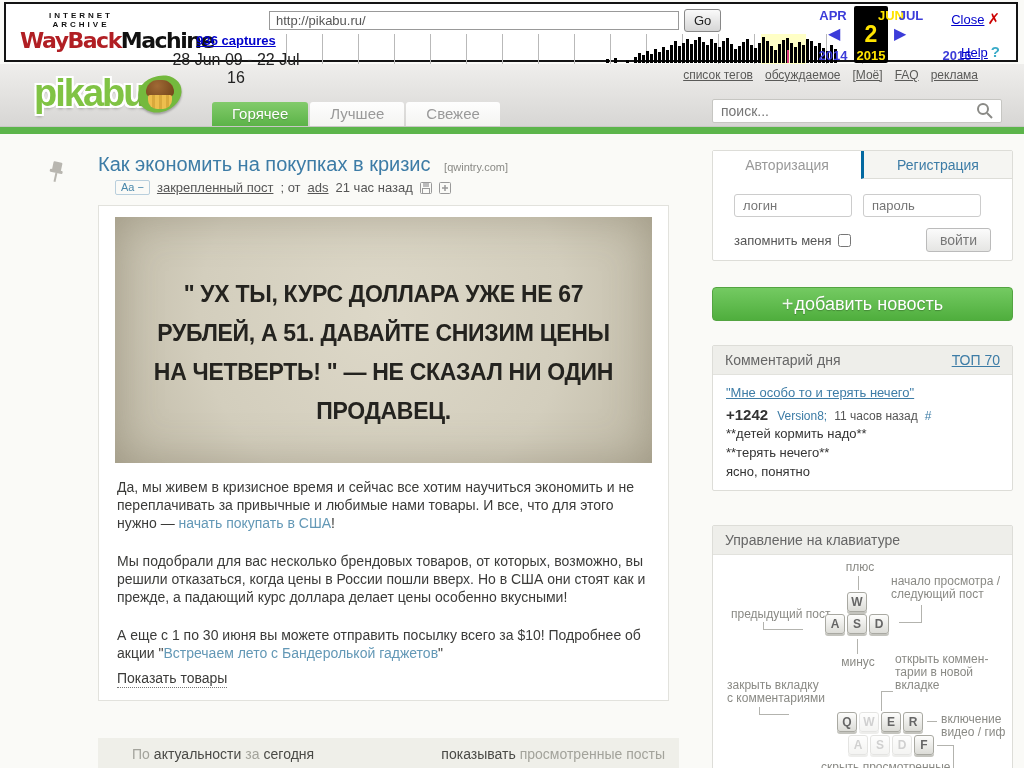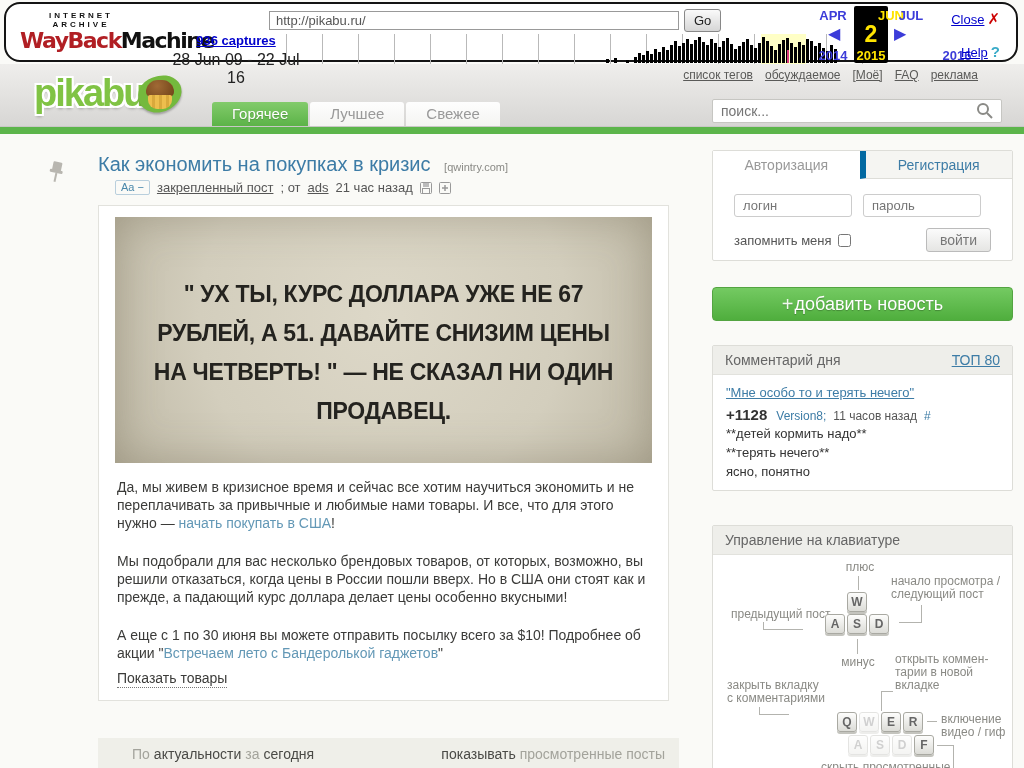--- a/index.html
+++ b/index.html
@@ -1,21 +1,21 @@
 <!DOCTYPE html>
 <html><head>
 <meta charset="utf-8">
 <style>
   * { margin:0; padding:0; box-sizing:border-box; }
   body { font-family:"Liberation Sans","DejaVu Sans",sans-serif; background:#fff; }
   #page { position:relative; width:1024px; height:768px; overflow:hidden; background:#fafaf7; }
 
   
   #wb { position:absolute; left:4px; top:2px; width:1014px; height:60px; background:#fff;
-        border:2px solid #141414; border-radius:16px; z-index:30; }
+        border:2px solid #141414; border-radius:0; z-index:30; }
   .wb-logo { position:absolute; left:14px; top:7px; width:122px; text-align:center; }
   .wb-logo-top { font-size:8px; font-weight:bold; letter-spacing:3px; color:#111; }
   .wb-logo-main { font-size:22px; font-weight:bold; letter-spacing:-1.5px; line-height:1.1;
                   font-family:"DejaVu Sans",sans-serif; }
   .wb-red { color:#b11f24; } .wb-blk { color:#111; }
   .wb-captures { position:absolute; left:160px; top:27px; width:140px; text-align:center; }
   .wb-captures a { color:#0000cc; font-weight:bold; font-size:13px; text-decoration:underline; }
   .wb-range { font-size:16px; color:#222; margin-top:2px; }
   #wb-url { position:absolute; left:263px; top:7px; width:410px; height:19px; border:1px solid #999;
             font-size:13px; color:#555; padding:0 6px; font-family:"Liberation Sans",sans-serif; }
@@ -96,21 +96,21 @@
   .widget { position:absolute; left:712px; width:301px; background:#fff; border:1px solid #dddDD8;
             border-radius:2px; }
   .widget-header { height:29px; background:#eeeeea; border-bottom:1px solid #e2e2dd;
                    display:flex; align-items:center; justify-content:space-between;
                    padding:0 12px; font-size:14px; color:#666; }
   .top50 { color:#3d7ca6; text-decoration:underline; }
   #auth-box { top:150px; height:111px; }
   .auth-tabs { display:flex; height:28px; font-size:14px; }
   .auth-tab { flex:1; display:flex; align-items:center; justify-content:center; cursor:pointer; }
   .auth-tab.active { color:#999; background:#fff; }
-  .auth-tab.inactive { color:#3d7ca6; background:#f5f5f2; border-left:6px solid #0369a1;
+  .auth-tab.inactive { color:#3d7ca6; background:#f5f5f2; border-left:3px solid #0369a1;
                        border-bottom:1px solid #ddddd8; }
   .auth-body { padding:15px 21px 0; }
   .auth-inputs { display:flex; gap:11px; }
   .auth-inputs input { width:118px; height:23px; border:1px solid #ccc; border-radius:3px;
                        padding:0 8px; font-size:13px; color:#555; font-family:"Liberation Sans",sans-serif; }
   .auth-row2 { margin-top:11px; display:flex; align-items:center; justify-content:space-between;
                font-size:13px; color:#555; }
   .remember { display:flex; align-items:center; gap:6px; }
   #login-btn { background:linear-gradient(#fbfbfb,#e5e5e3); border:1px solid #bbb; border-radius:3px;
                padding:3px 13px; font-size:14px; color:#777; }
@@ -332,26 +332,26 @@
   </div>
 
   <div id="add-news-btn">
     <span class="plus">+</span>
     <span>добавить новость</span>
   </div>
 
   <div class="widget" id="comment-box">
     <div class="widget-header">
       <span>Комментарий дня</span>
-      <a href="#" class="top50">ТОП 80</a>
+      <a href="#" class="top50">ТОП 70</a>
     </div>
     <div class="comment-body">
       <a href="#" class="comment-quote">"Мне особо то и терять нечего"</a>
       <div class="comment-meta">
-        <span class="score">+1128</span>
+        <span class="score">+1242</span>
         <a href="#" class="cuser" style="text-decoration:none;">Version8;</a>
         <span class="ctime">11 часов назад</span>
         <a href="#" class="chash" style="text-decoration:none;">#</a>
       </div>
       <div class="comment-lines">
           <div>**детей кормить надо**</div>
           <div>**терять нечего**</div>
           <div>ясно, понятно</div>
         </div>
     </div>

